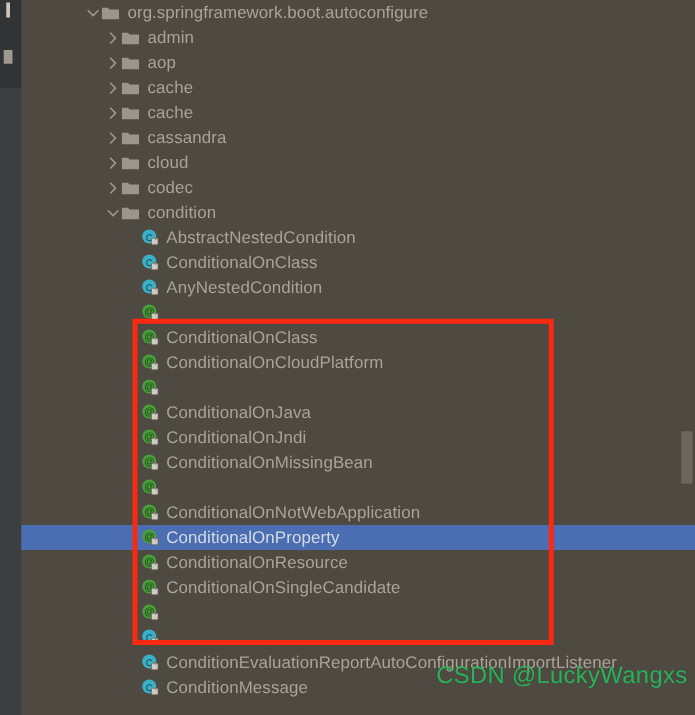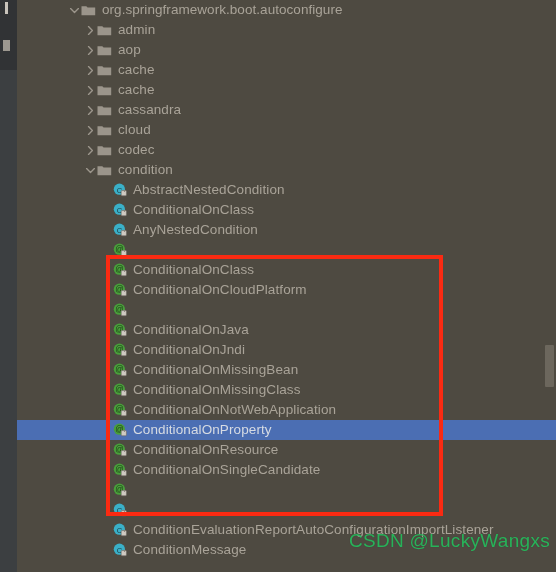--- a/index.html
+++ b/index.html
@@ -419,21 +419,20 @@
         <span class="indent" style="width: 83px;"></span>
         <span class="chev"></span>
         <span class="typeicon">
           <svg width="15" height="14" viewBox="0 0 15 14">
             <circle cx="6.4" cy="6.2" r="5.6" fill="#49a03b"></circle>
             <text x="6.4" y="9.3" font-size="8.4" font-family="Liberation Sans, sans-serif" fill="#1e3a18" text-anchor="middle">@</text>
             <rect x="8.2" y="7.6" width="5.2" height="5.2" rx="0.8" fill="#cfcac2" stroke="#6b675f" stroke-width="0.6"></rect>
             <path d="M9.6 7.9 a1.2 1.2 0 0 1 2.4 0 v1.1 h-0.9 v-1.1 a0.5 0.5 0 0 0 -0.9 0 z" fill="#8b867e"></path>
           </svg>
         </span>
-        <span class="label">ConditionalOnMissingClass</span>
       </div>
       <div class="row">
         <span class="indent" style="width: 83px;"></span>
         <span class="chev"></span>
         <span class="typeicon">
           <svg width="15" height="14" viewBox="0 0 15 14">
             <circle cx="6.4" cy="6.2" r="5.6" fill="#49a03b"></circle>
             <text x="6.4" y="9.3" font-size="8.4" font-family="Liberation Sans, sans-serif" fill="#1e3a18" text-anchor="middle">@</text>
             <rect x="8.2" y="7.6" width="5.2" height="5.2" rx="0.8" fill="#cfcac2" stroke="#6b675f" stroke-width="0.6"></rect>
             <path d="M9.6 7.9 a1.2 1.2 0 0 1 2.4 0 v1.1 h-0.9 v-1.1 a0.5 0.5 0 0 0 -0.9 0 z" fill="#8b867e"></path>

